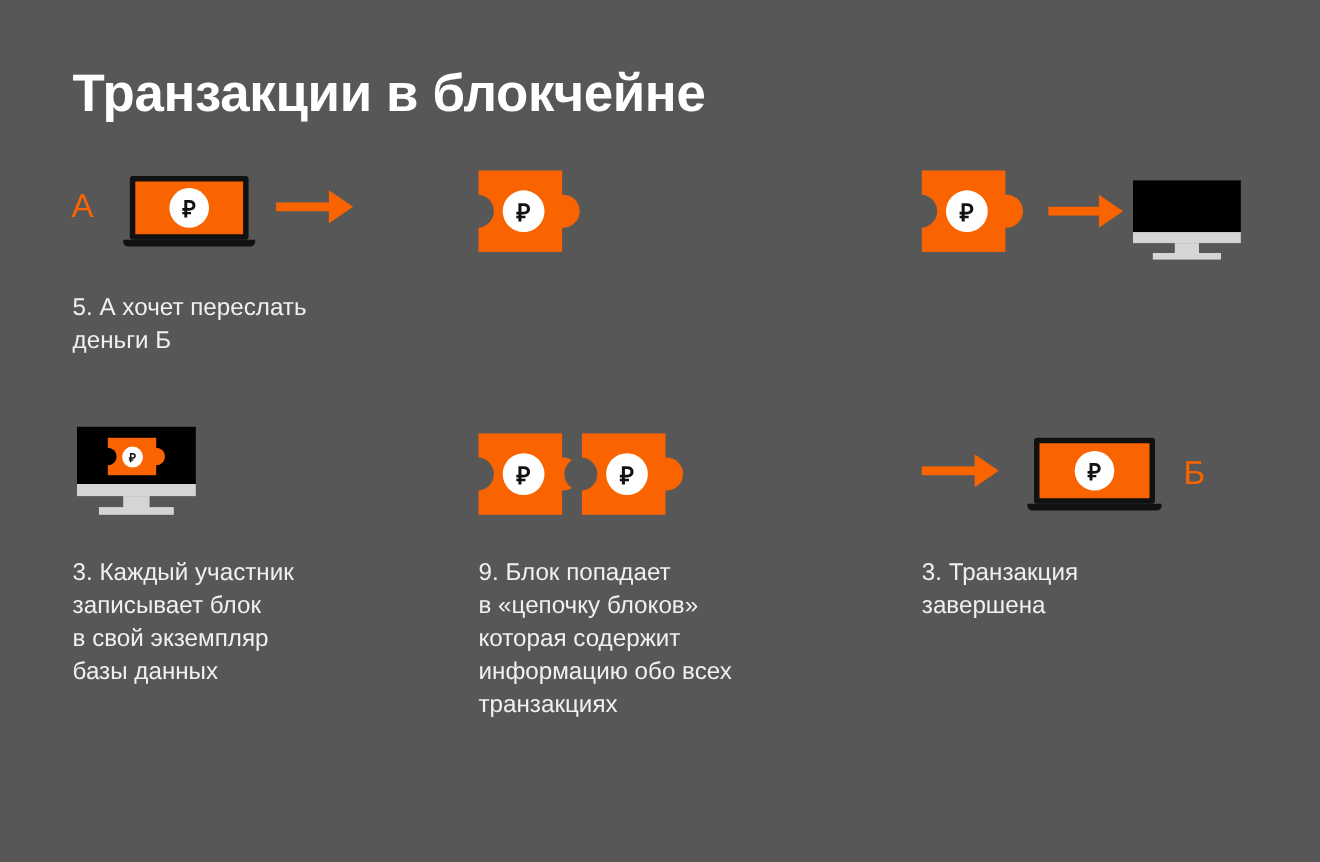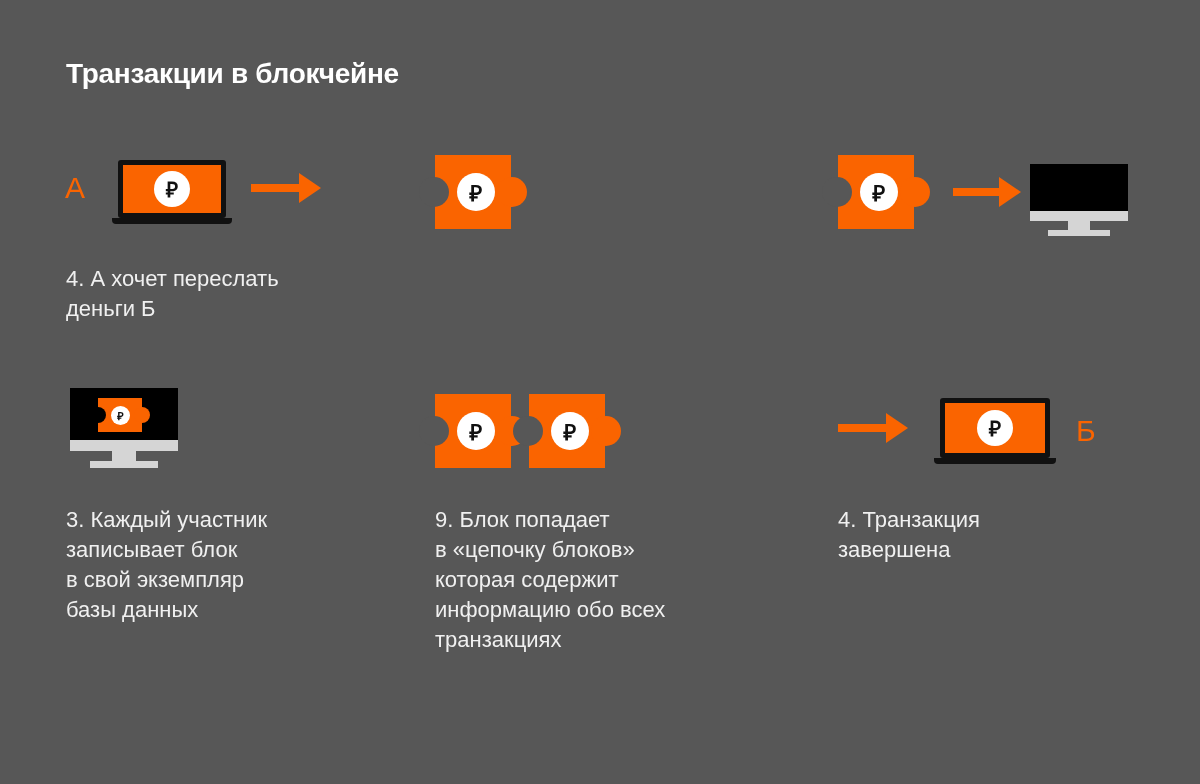--- a/index.html
+++ b/index.html
@@ -17,21 +17,21 @@
   .page {
     position: relative;
     width: 1200px;
     height: 784px;
     box-sizing: border-box;
   }
   .title {
     position: absolute;
     left: 66px;
     top: 58px;
-    font-size: 28px;
+    font-size: 48px;
     font-weight: bold;
     color: #ffffff;
     letter-spacing: -0.3px;
     white-space: nowrap;
   }
   .grid {
     position: absolute;
     left: 0;
     top: 140px;
     width: 1200px;
@@ -196,21 +196,21 @@
             </div>
             <div class="base" style="top:58px; width:120px; height:6px;"></div>
           </div>
 
           <div class="arrow" style="left:185px; top:33px; width:70px;">
             <div class="shaft" style="width:52px;"></div>
             <div class="head" style="left:48px;"></div>
           </div>
 
         </div>
-        <div class="caption">4. А хочет переслать
+        <div class="caption">5. А хочет переслать
 деньги Б</div>
       </div>
 
       <div class="cell c2">
         <div class="art">
 
           <div class="puzzle" style="left:0px; top:15px; width:96px; height:74px;">
             <div class="body" style="width:76px; height:74px;"></div>
             <div class="notch" style="left:-16px; top:22px; width:30px; height:30px;"></div>
             <div class="tab" style="left:62px; top:22px; width:30px; height:30px;"></div>
@@ -325,20 +325,20 @@
               <div class="coin" style="left:32px; top:7px; width:36px; height:36px; font-size:21px;">
                 <span>₽</span>
               </div>
             </div>
             <div class="base" style="top:60px; width:122px; height:6px;"></div>
           </div>
 
           <span class="letter" style="left:238px; top:40px;">Б</span>
 
         </div>
-        <div class="caption">4. Транзакция
+        <div class="caption">3. Транзакция
 завершена</div>
       </div>
 
     </div>
 
   </div>
 </div>
 
 </body></html>

